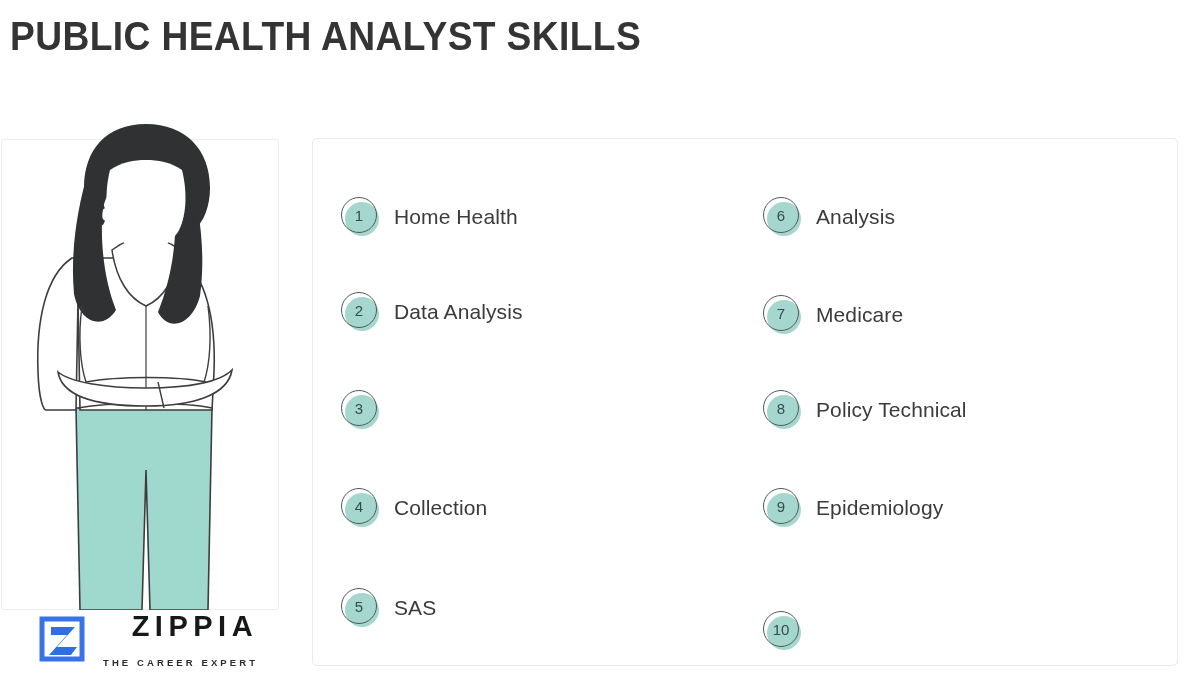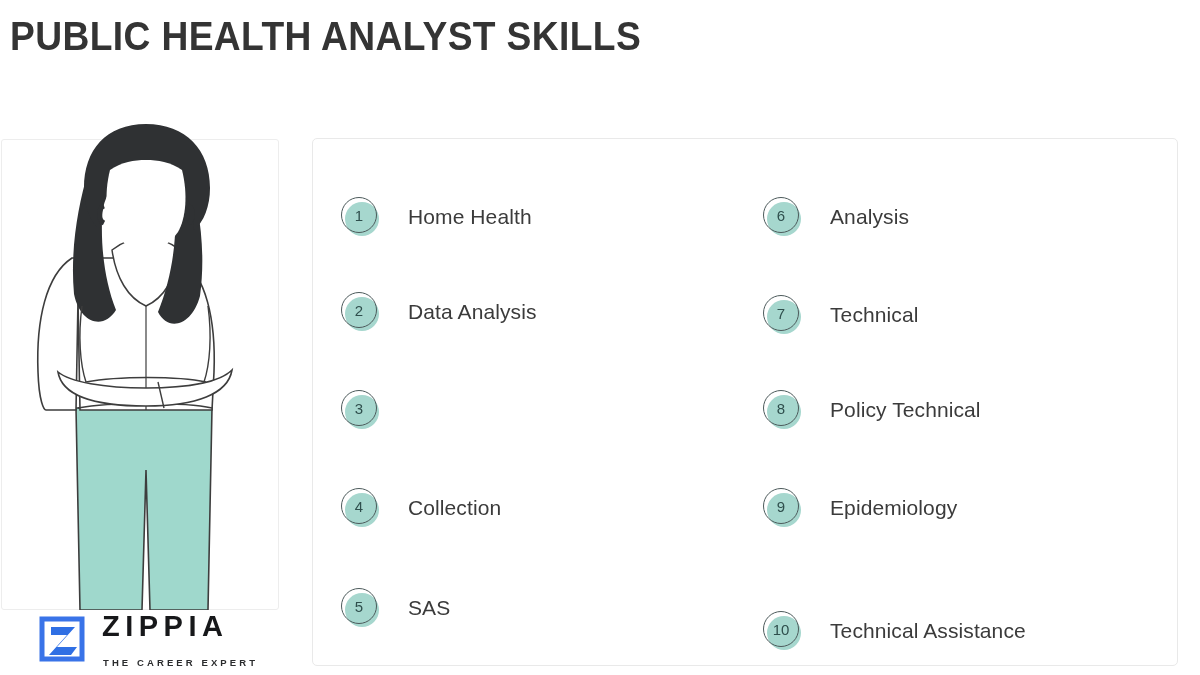--- a/index.html
+++ b/index.html
@@ -65,20 +65,21 @@
     justify-content: center;
     margin-top: 2px;
   }
   #logo-wordmark {
     font-size: 29px;
     font-weight: bold;
     letter-spacing: 5.5px;
     color: #17181a;
     line-height: 1.0;
     font-family: "Liberation Sans", sans-serif;
+    text-align: right;
   }
   #logo-tagline {
     font-size: 9.5px;
     font-weight: bold;
     letter-spacing: 3.1px;
     color: #2b2c2e;
     margin-top: 16px;
     margin-left: 1px;
   }
 
@@ -140,21 +141,21 @@
     display: flex;
     align-items: center;
     justify-content: center;
     font-size: 15px;
     color: #2f4f4d;
     font-family: "Liberation Sans", sans-serif;
   }
   .skill-label {
     font-size: 21px;
     color: #3b3b3b;
-    margin-left: 27px;
+    margin-left: 13px;
     letter-spacing: 0.1px;
   }
 </style>
 </head>
 <body>
 
 <div id="page-title">PUBLIC HEALTH ANALYST SKILLS</div>
 
 <div id="illustration-card"></div>
 
@@ -272,21 +273,21 @@
       </span>
       <span class="skill-label">Analysis</span>
     </div>
 
     <div class="skill-item" style="top:156px;left:0">
       <span class="badge">
         <span class="badge-fill"></span>
         <span class="badge-ring"></span>
         <span class="badge-num">7</span>
       </span>
-      <span class="skill-label">Technical</span>
+      <span class="skill-label">Medicare</span>
     </div>
 
     <div class="skill-item" style="top:251px;left:0">
       <span class="badge">
         <span class="badge-fill"></span>
         <span class="badge-ring"></span>
         <span class="badge-num">8</span>
       </span>
       <span class="skill-label">Policy Technical</span>
     </div>
@@ -299,16 +300,15 @@
       </span>
       <span class="skill-label">Epidemiology</span>
     </div>
 
     <div class="skill-item" style="top:472px;left:0">
       <span class="badge">
         <span class="badge-fill"></span>
         <span class="badge-ring"></span>
         <span class="badge-num">10</span>
       </span>
-      <span class="skill-label">Technical Assistance</span>
     </div>
   </div>
 </div>
 
 </body></html>

